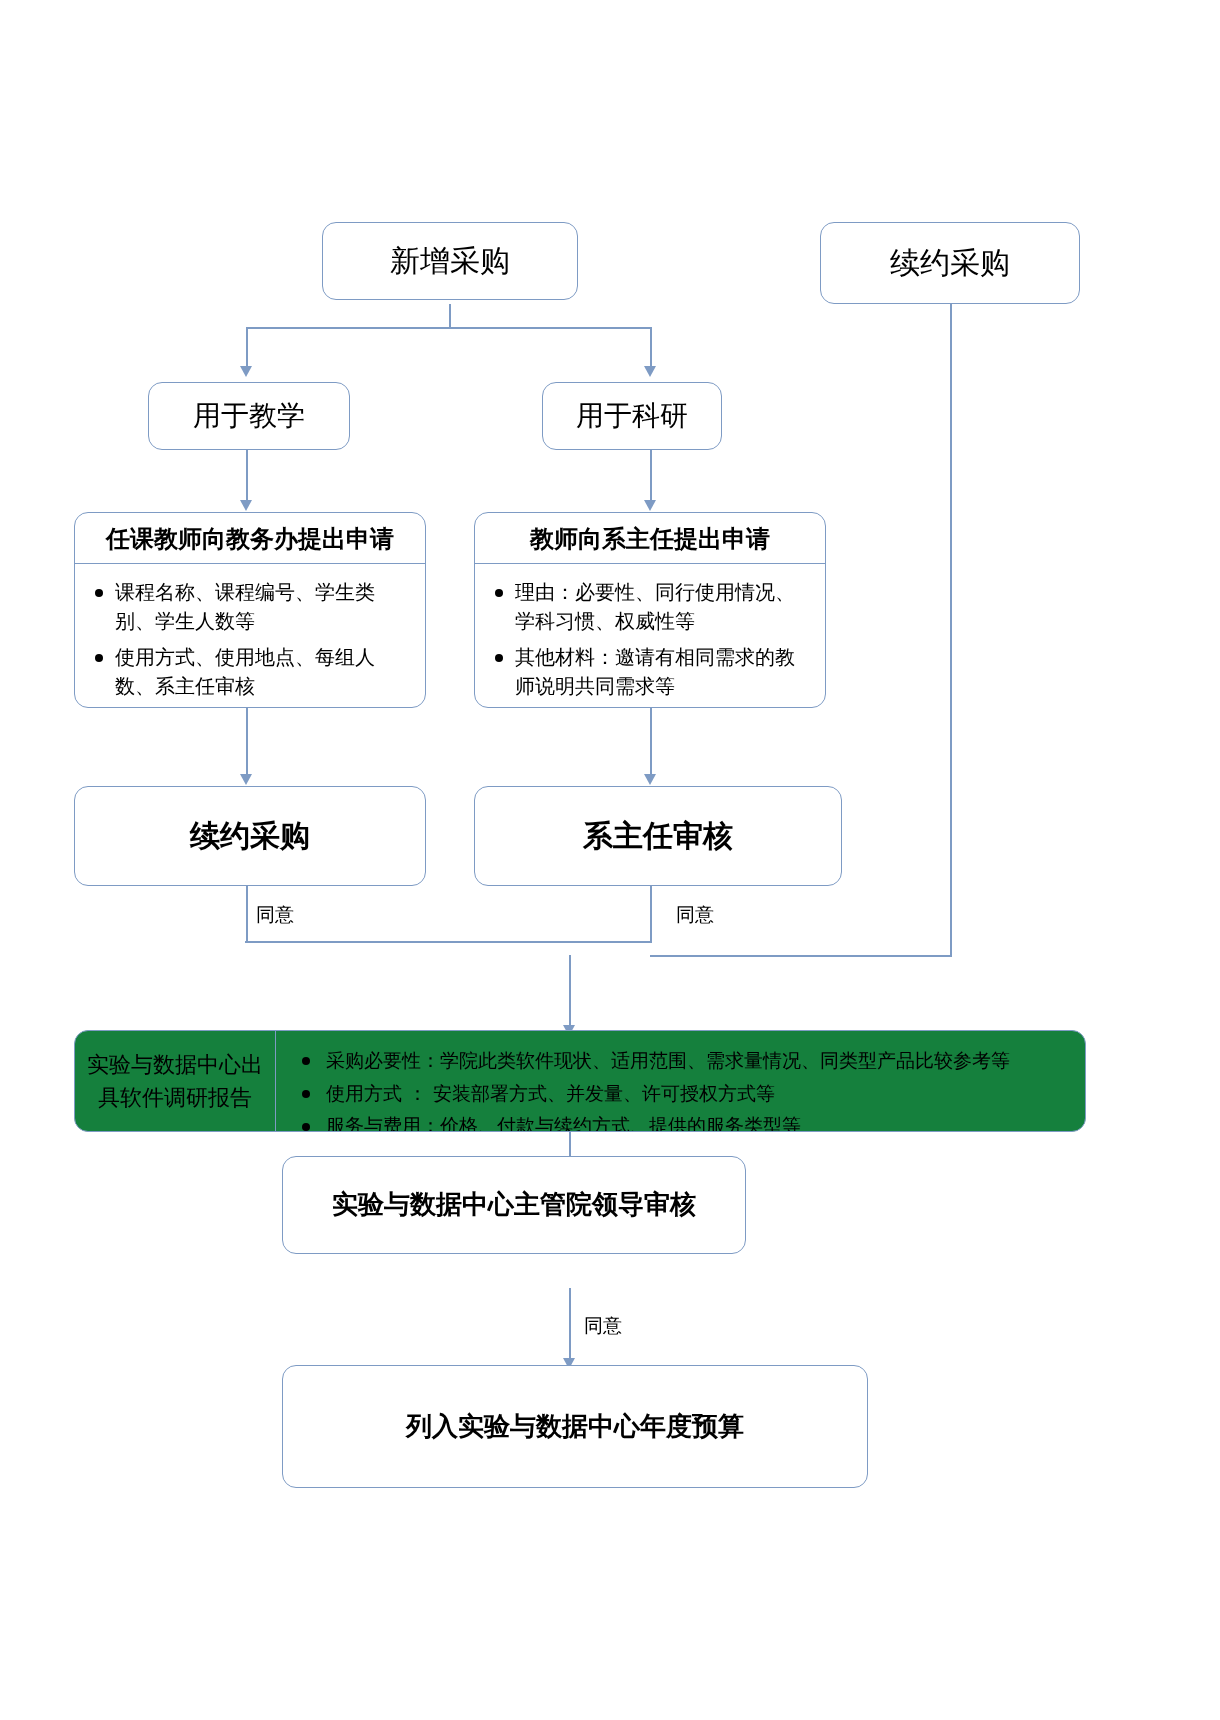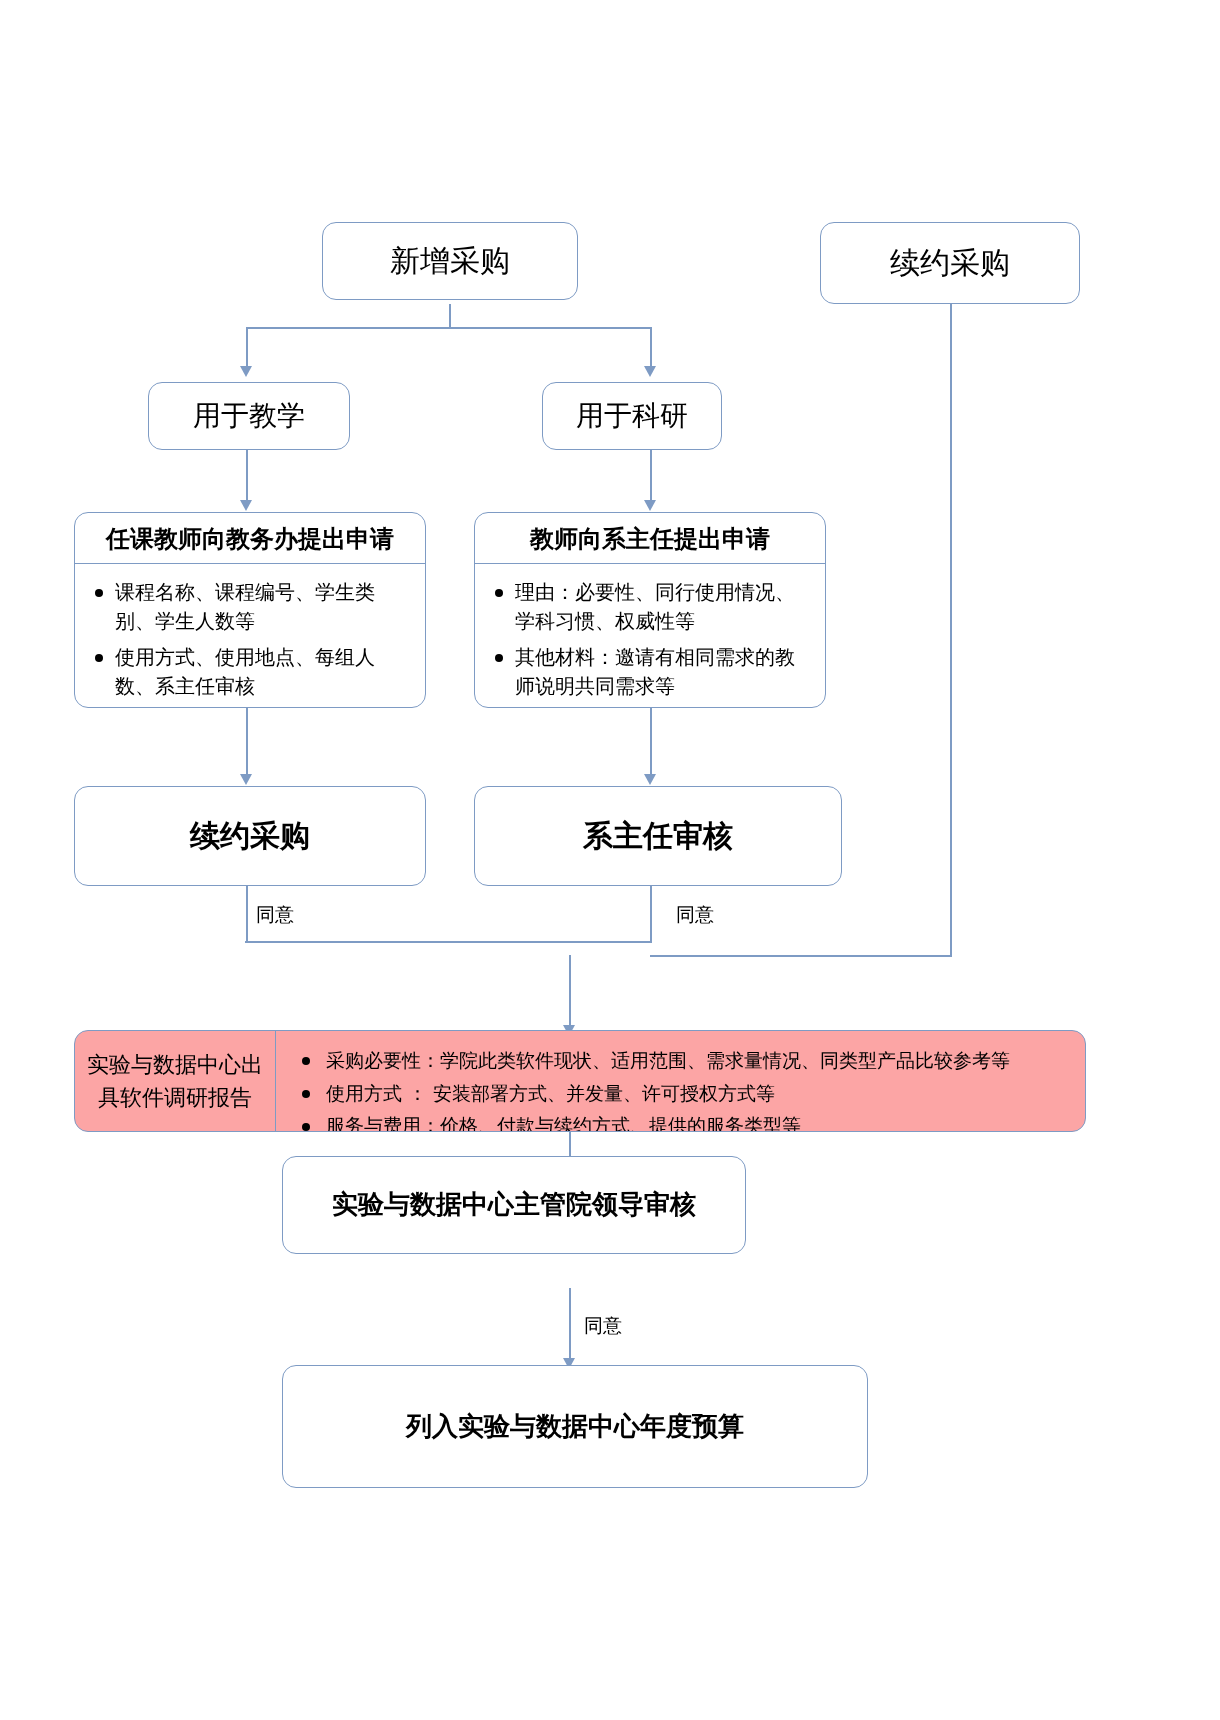--- a/index.html
+++ b/index.html
@@ -74,21 +74,21 @@
     border-radius: 50%;
     background: #000;
   }
 
   
   .sbox {
     position: absolute;
     box-sizing: border-box;
     border: 1.6px solid #7e9bc4;
     border-radius: 14px;
-    background: #fca5a5;
+    background: #15803d;
     display: flex;
     flex-direction: row;
     overflow: hidden;
   }
   .sbox .sidelabel {
     flex: 0 0 auto;
     width: 184px;
     display: flex;
     align-items: center;
     justify-content: center;

